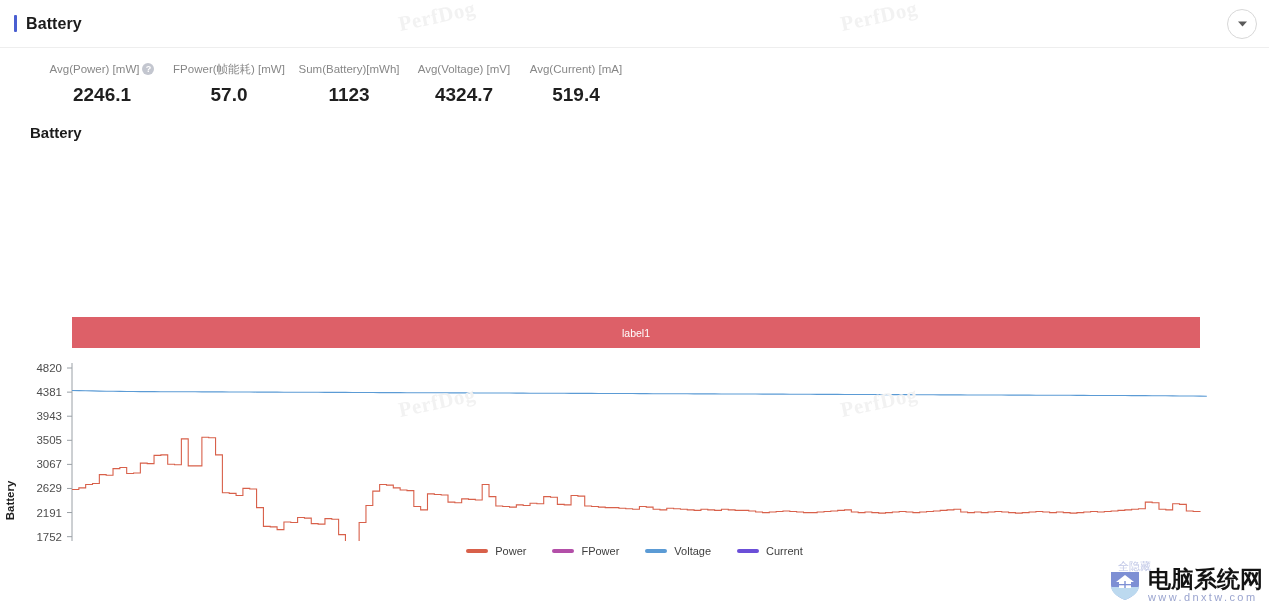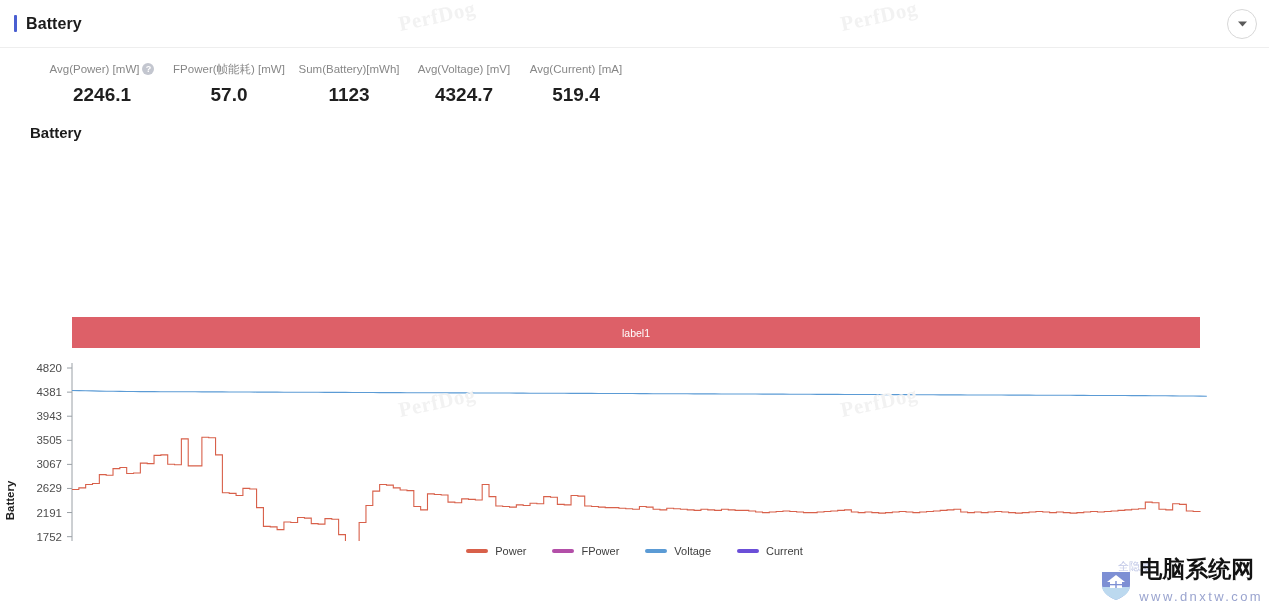--- a/index.html
+++ b/index.html
@@ -95,22 +95,22 @@
     display: flex; align-items: flex-end; gap: 6px;
     pointer-events: none;
   }
   .brand-shield { position: relative; width: 34px; height: 34px; }
   .brand-cn {
     font-size: 23px; font-weight: bold; color: #000000;
     font-family: "DejaVu Sans", sans-serif;
     line-height: 24px; opacity: .92;
   }
   .brand-url {
-    font-size: 13px; color: #9aa4cf; letter-spacing: 2.4px;
-    line-height: 10px; margin-top: 11px; text-align: right;
+    font-size: 11px; color: #9aa4cf; letter-spacing: 2.4px;
+    line-height: 10px; margin-top: 1px;
   }
   .brand-sub {
     position: absolute; right: 118px; bottom: 30px;
     font-size: 11px; color: #aab3de; opacity: .75;
     font-family: "DejaVu Sans", sans-serif;
   }
 </style>
 </head>
 <body>
 

